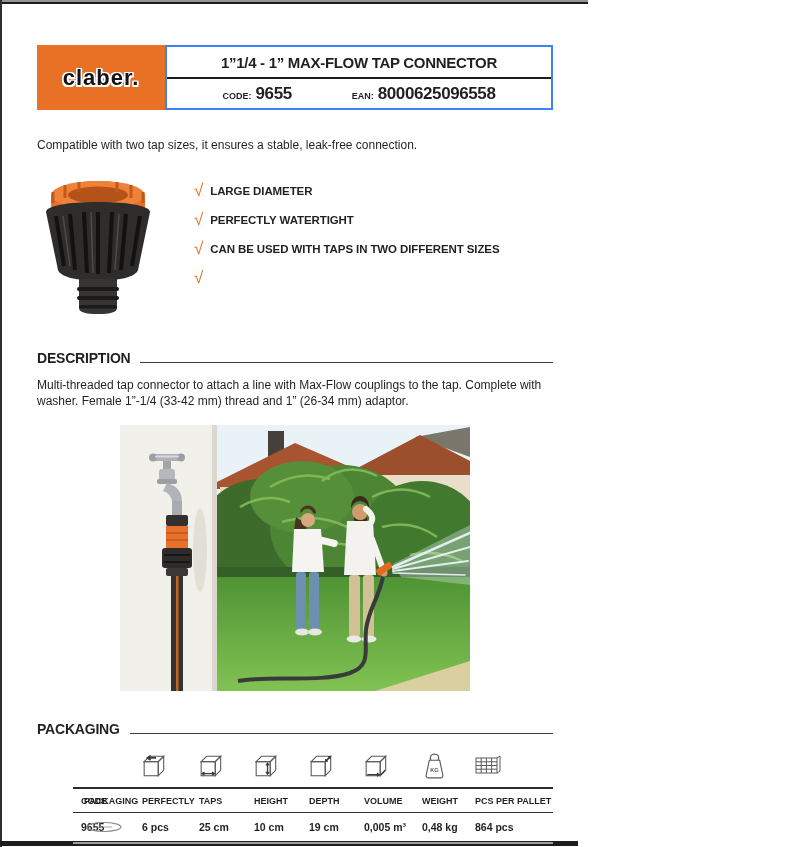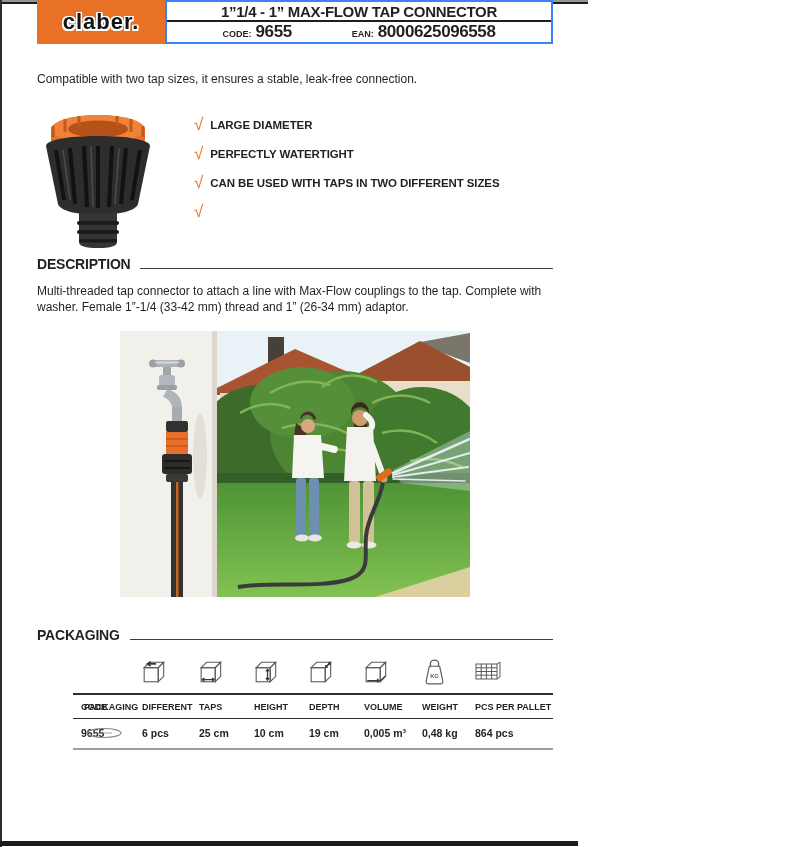--- a/index.html
+++ b/index.html
@@ -11,21 +11,21 @@
   }
   
   .top-bar { position:absolute; top:0; left:0; width:588px; height:4px;
     background:#949494; border-bottom:2px solid #1d1d1d; }
   .left-bar { position:absolute; top:0; left:0; width:2px; height:847px; background:#2e2e2e; }
   .bottom-bar { position:absolute; left:0; top:841px; width:578px; height:5px; background:#1d1d1d; }
 
   .content { position:absolute; left:37px; top:0; width:516px; }
 
   
-  .product-header { display:flex; height:44px; }
+  .product-header { margin-top:45px; display:flex; height:65px; }
   .logo-box { width:128px; background:#e87125; display:flex; align-items:center; justify-content:center; }
   .logo-text { font-size:22px; font-weight:bold; letter-spacing:1px; color:#141414;
     text-shadow:-1.5px -1.5px 0 #fff, 1.5px -1.5px 0 #fff, -1.5px 1.5px 0 #fff, 1.5px 1.5px 0 #fff,
                  0 -1.5px 0 #fff, 0 1.5px 0 #fff, -1.5px 0 0 #fff, 1.5px 0 0 #fff; }
   .title-box { flex:1; border:2px solid #3b82f6; display:flex; flex-direction:column; background:#fff; }
   .title-row { flex:1.05; display:flex; align-items:center; justify-content:center;
     font-weight:bold; font-size:15px; letter-spacing:-0.3px; border-bottom:2px solid #1d1d1d; }
   .code-row { flex:1; display:flex; align-items:center; justify-content:center; gap:60px; }
   .code-pair { display:flex; align-items:baseline; gap:4px; }
   .small-label { font-size:9px; font-weight:bold; }
@@ -38,21 +38,21 @@
   .product-figure { width:120px; margin-left:2px; }
   .features { list-style:none; margin:12px 0 0 35px; padding:0; }
   .features li { display:flex; align-items:center; margin-bottom:12px; font-size:11.5px; font-weight:bold; letter-spacing:-0.1px; }
   .check { color:#e87125; font-size:17px; font-weight:normal; margin-right:7px; line-height:1; }
 
   
   .section-heading { display:flex; align-items:flex-end; font-size:14px; font-weight:bold;
     letter-spacing:-0.2px; margin:0; }
   .section-heading .rule { flex:1; border-bottom:1.2px solid #3d3d3d; margin:0 0 3px 10px; }
 
-  .description { }
+  .description { margin-top:28px; }
   .description p { margin:11px 0 0 0; font-size:12px; line-height:1.35; max-width:520px; }
 
   .photo-figure { margin:16px 0 0 83px; width:350px; height:266px; }
 
   .packaging { margin-top:30px; }
   .pack-table { margin-top:8px; display:grid;
     grid-template-columns:47px 58px 57px 55px 55px 55px 58px 53px 1fr; }
   .icon-cell { height:42px; display:flex; align-items:center; }
   .head-cell { border-top:2px solid #2e2e2e; border-bottom:1.5px solid #2e2e2e;
     font-size:9px; font-weight:bold; padding:7px 0 6px 0; letter-spacing:0; }
@@ -338,21 +338,21 @@
             <line x1="16.6" y1="3" x2="16.6" y2="18"></line>
           <line x1="1" y1="6.8" x2="22" y2="6.8"></line>
             <line x1="1" y1="10.5" x2="22" y2="10.5"></line>
             <line x1="1" y1="14.2" x2="22" y2="14.2"></line>
           <polyline points="22,3 25,1 25,16 22,18"></polyline>
         </svg>
       </div>
 
       <div class="head-cell c1">CODE</div>
       <div class="head-cell">PACKAGING</div>
-      <div class="head-cell">DIFFERENT</div>
+      <div class="head-cell">PERFECTLY</div>
       <div class="head-cell">TAPS</div>
       <div class="head-cell">HEIGHT</div>
       <div class="head-cell">DEPTH</div>
       <div class="head-cell">VOLUME</div>
       <div class="head-cell">WEIGHT</div>
       <div class="head-cell">PCS PER PALLET</div>
 
       <div class="val-cell c1">9655</div>
       <div class="val-cell">
         <svg width="40" height="12" viewBox="0 0 40 12" fill="none" stroke="#8a8a8a" stroke-width="1.2">

